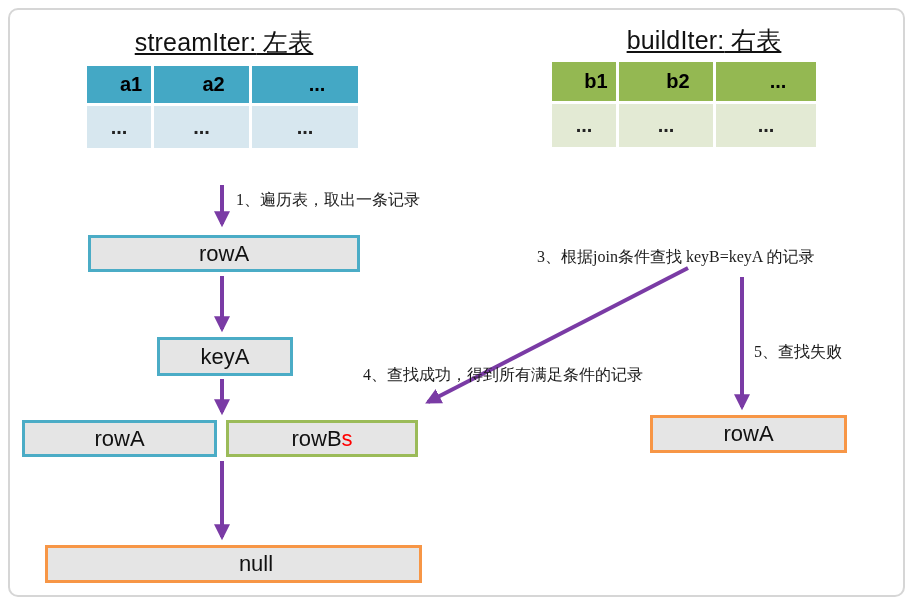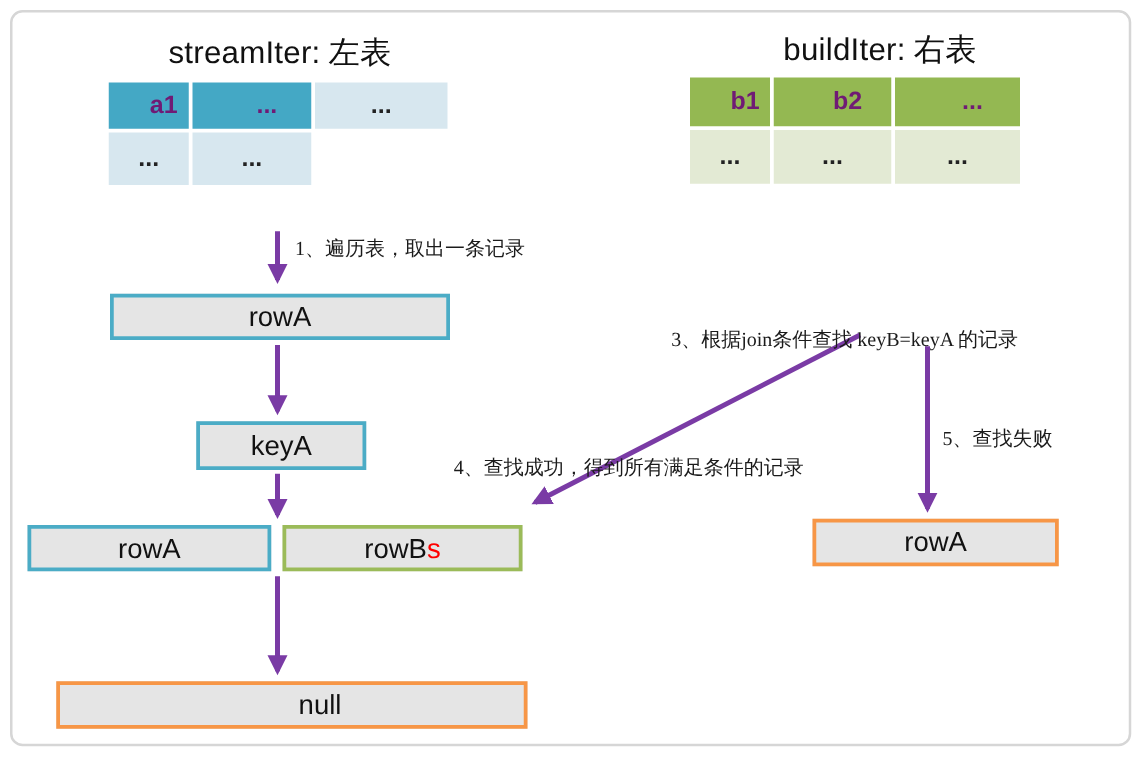--- a/index.html
+++ b/index.html
@@ -25,32 +25,33 @@
     overflow:hidden;
   }
   .frame{
     position:absolute;left:8px;top:8px;right:10px;bottom:11px;
     border:2px solid #d6d6d6;border-radius:10px;
   }
   .tbl-title{
     position:absolute;
     font-size:25px;line-height:28px;text-align:center;color:#111;
     letter-spacing:0.2px;
+    text-decoration:underline;
   }
   .tbl-title .cjk{font-family:"Liberation Serif", serif;}
   .grid-table{
     position:absolute;display:grid;row-gap:3px;column-gap:3px;
   }
   #stream-table{left:87px;top:66px;grid-template-columns:64px 95px 106px;grid-template-rows:37px 42px;}
   #build-table{left:552px;top:62px;grid-template-columns:64px 94px 100px;grid-template-rows:39px 43px;}
   .cell{
     display:flex;align-items:center;justify-content:center;
     font-size:20px;font-weight:bold;
   }
-  .hdr{color:#701a75;padding-left:24px;}
+  .hdr{color:#000000;padding-left:24px;}
   #stream-table .hdr{background:var(--stream-header);}
   #build-table .hdr{background:var(--build-header);}
   .lite{color:#222;}
   #stream-table .lite{background:var(--stream-row);}
   #build-table .lite{background:var(--build-row);}
   .node{
     position:absolute;background:#e5e5e5;
     display:flex;align-items:center;justify-content:center;
     font-size:22px;color:#111;
   }
@@ -65,36 +66,37 @@
   #box-null {left:45px;top:545px;width:377px;height:38px;padding-left:45px;}
   .suffix{color:var(--suffix-red);}
   .step-label{
     position:absolute;
     font-family:"Liberation Serif", serif;
     font-size:16px;line-height:26px;color:#1b1b1b;
     white-space:nowrap;
   }
   #lbl-step1{left:236px;top:187px;}
   #lbl-step2{left:236px;top:304px;}
-  #lbl-step3{left:537px;top:244px;margin-top:16px;}
+  #lbl-step3{left:537px;top:244px;}
   #lbl-step4{left:341px;top:362px;margin-left:22px;}
   #lbl-step5{left:754px;top:339px;}
   svg.arrows{position:absolute;left:0;top:0;pointer-events:none;}
   .arrow-line{stroke:var(--arrow);stroke-width:4;fill:none;}
   .arrow-head{fill:var(--arrow);}
 </style>
 </head>
 <body>
 
 <div class="canvas">
   <div class="frame"></div>
 
   <div class="tbl-title" style="left:88px;top:28px;width:272px;"><span>streamIter:</span><span class="cjk"> 左表</span></div>
   <div class="grid-table" id="stream-table">
     <div class="cell hdr">a1</div>
+    <div class="cell hdr">a2</div>
     <div class="cell hdr">...</div>
     <div class="cell lite">...</div>
     <div class="cell lite">...</div>
     <div class="cell lite">...</div>
   </div>
 
   <div class="tbl-title" style="left:568px;top:26px;width:272px;"><span>buildIter:</span><span class="cjk"> 右表</span></div>
   <div class="grid-table" id="build-table">
     <div class="cell hdr">b1</div>
     <div class="cell hdr">b2</div>

